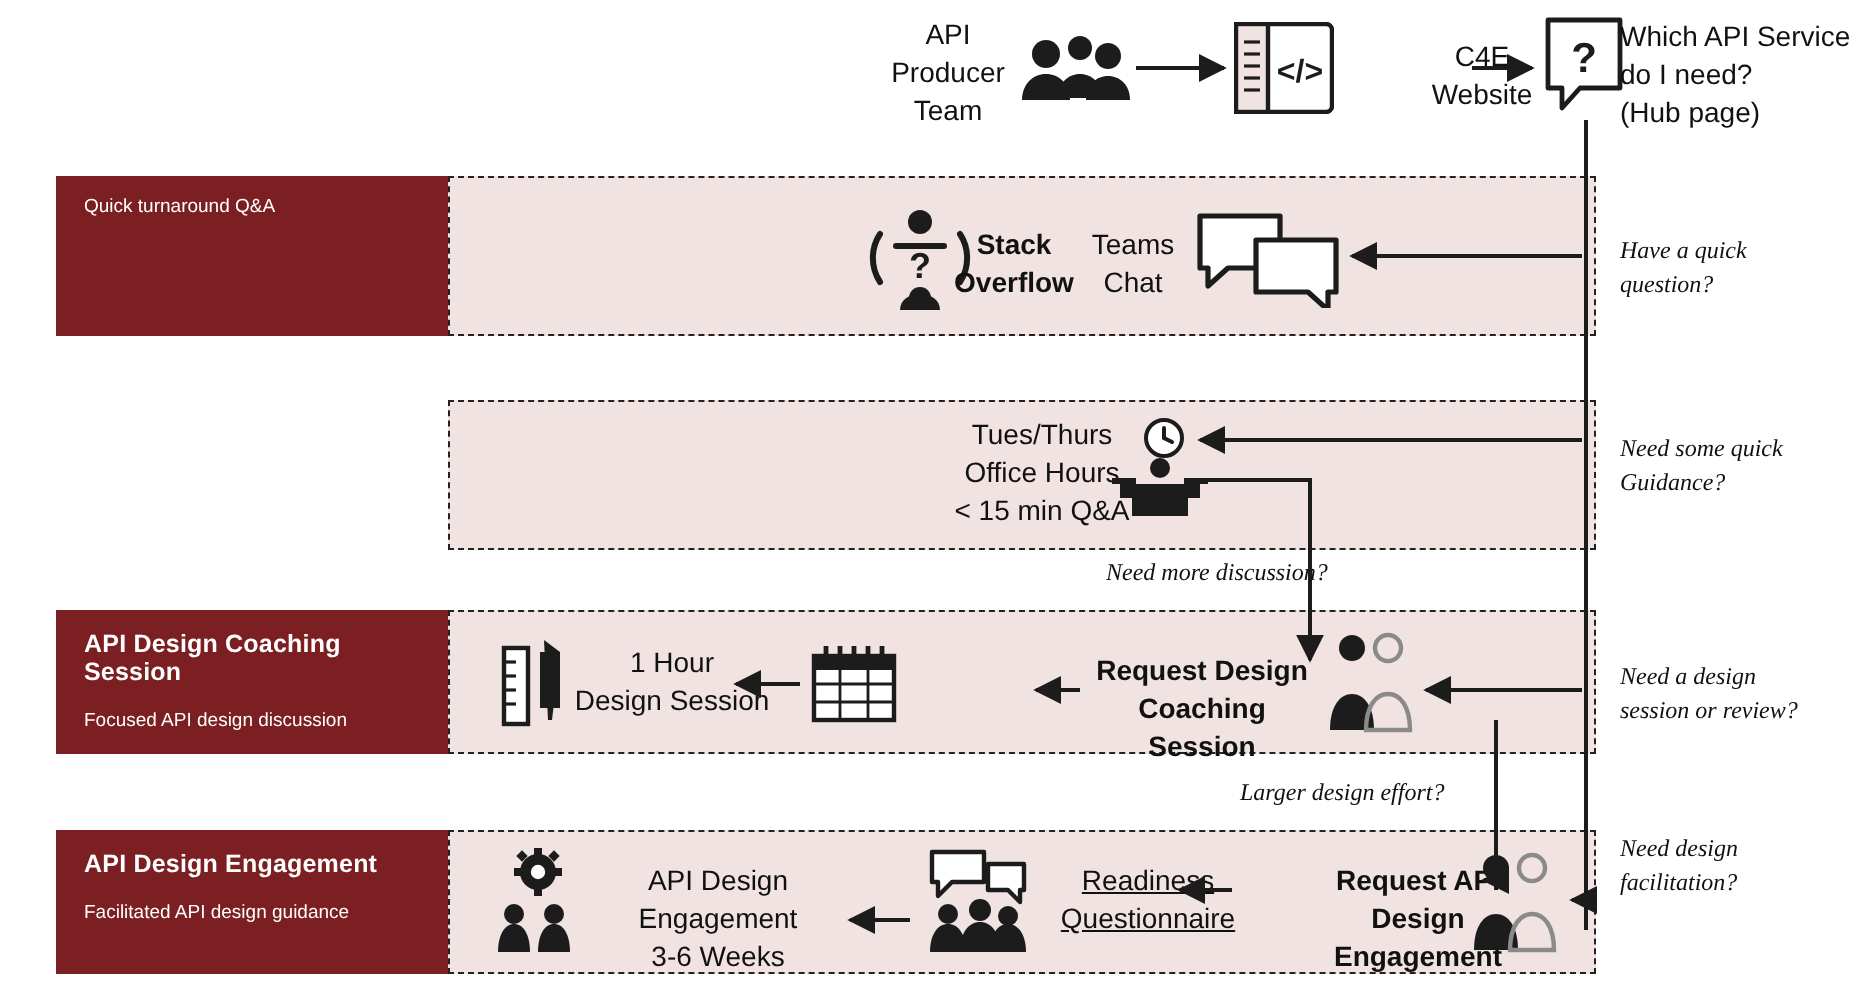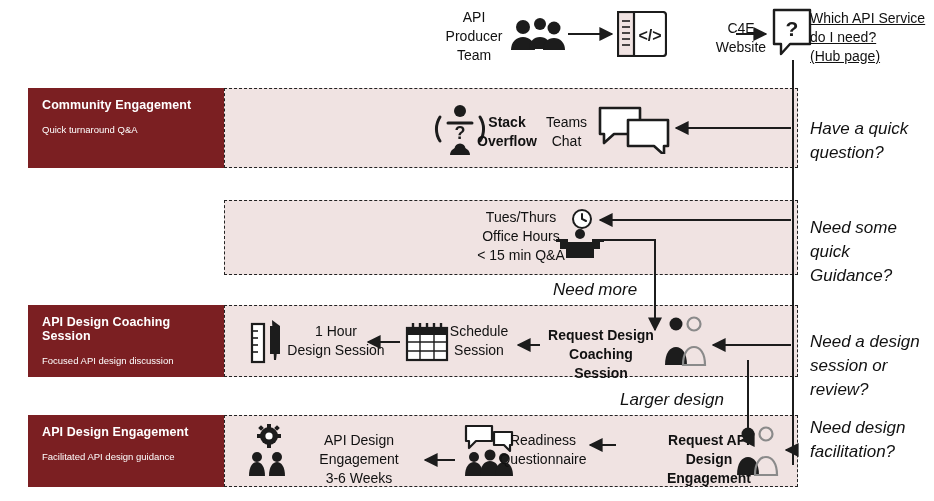--- a/index.html
+++ b/index.html
@@ -22,24 +22,25 @@
   .txt {
     font-size: 14px;
     line-height: 1.35;
     color: #111111;
     text-align: center;
     white-space: pre-line;
   }
   .txt-bold { font-weight: bold; }
   .italic {
     font-style: italic;
-    font-size: 17px;
+    font-size: 12px;
     line-height: 1.4;
     color: #111111;
     white-space: pre-line;
+    font-family: Liberation Serif, serif;
   }
   
   .band-label {
     background: #7b1f22;
     color: #ffffff;
     box-sizing: border-box;
     padding: 10px 12px 0 14px;
   }
   .band-label .title {
     font-size: 12.5px;
@@ -106,26 +107,25 @@
   <div class="abs txt" style="left:678px; top:19px; width:56px;margin-left:35px;">C4E
 Website</div>
 
   <div class="abs" style="left:770px; top:6px; width:44px; height:52px;">
     <svg width="44" height="52" viewBox="0 0 44 52">
       <path d="M4 4 h36 v34 h-20 l-9 10 v-10 h-7 z" fill="#ffffff" stroke="#1c1c1c" stroke-width="2.4" stroke-linejoin="round"></path>
       <text x="22" y="30" font-family="Liberation Sans, sans-serif" font-size="21" font-weight="bold" fill="#1c1c1c" text-anchor="middle">?</text>
     </svg>
   </div>
 
-  <div class="abs txt" style="left:810px; top:9px; width:120px; text-align:left;text-decoration:underline;">Which API Service
+  <div class="abs txt" style="left:810px; top:9px; width:120px; text-align:left;">Which API Service
 do I need?
 (Hub page)</div>
 
   <div class="abs band-label" style="left:28px; top:88px; width:196px; height:80px;">
-    <div class="title">Community Engagement</div>
     <div class="sub">Quick turnaround Q&amp;A</div>
   </div>
   <div class="abs band-body" style="left:224px; top:88px; width:574px; height:80px;"></div>
   <div class="abs dashed-box" style="left:224px; top:88px; width:574px; height:80px;"></div>
 
   <div class="abs" style="left:432px; top:101px; width:56px; height:54px;">
     <svg width="56" height="54" viewBox="0 0 56 54">
       <circle cx="28" cy="10" r="6" fill="#1c1c1c"></circle>
       <path d="M16 22h24" stroke="#1c1c1c" stroke-width="3" stroke-linecap="round"></path>
       <text x="28" y="38" font-family="Liberation Sans, sans-serif" font-size="18" font-weight="bold" fill="#1c1c1c" text-anchor="middle">?</text>
@@ -211,22 +211,20 @@
       <line x1="22" y1="1" x2="22" y2="8" stroke="#1c1c1c" stroke-width="2.4"></line>
       <line x1="29" y1="1" x2="29" y2="8" stroke="#1c1c1c" stroke-width="2.4"></line>
       <line x1="36" y1="1" x2="36" y2="8" stroke="#1c1c1c" stroke-width="2.4"></line>
       <line x1="2" y1="20" x2="42" y2="20" stroke="#1c1c1c" stroke-width="1.4"></line>
       <line x1="2" y1="29" x2="42" y2="29" stroke="#1c1c1c" stroke-width="1.4"></line>
       <line x1="15" y1="13" x2="15" y2="38" stroke="#1c1c1c" stroke-width="1.4"></line>
       <line x1="29" y1="13" x2="29" y2="38" stroke="#1c1c1c" stroke-width="1.4"></line>
     </svg>
   </div>
 
-  <div class="abs txt" style="left:443px; top:322px; width:72px;">Schedule
-Session</div>
 
   <div class="abs txt txt-bold" style="left:546px; top:326px; width:110px;">Request Design
 Coaching Session</div>
 
   <div class="abs" style="left:663px; top:315px; width:48px; height:52px;">
     <svg width="48" height="52" viewBox="0 0 48 52">
       <circle cx="13" cy="9" r="6.5" fill="#1c1c1c"></circle>
       <path d="M2 50c0-12 5-18 11-18s11 6 11 18z" fill="#1c1c1c"></path>
       <circle cx="31" cy="9" r="6.5" fill="none" stroke="#8a8a8a" stroke-width="2.2"></circle>
       <path d="M20 50c0-12 5-18 11-18s11 6 11 18z" fill="none" stroke="#8a8a8a" stroke-width="2.2"></path>
@@ -273,21 +271,21 @@
       <path d="M34 8 h18 v13 h-2 v6 l-6 -6 h-10 z" fill="#ffffff" stroke="#1c1c1c" stroke-width="2.2" stroke-linejoin="round"></path>
       <circle cx="14" cy="33" r="5" fill="#1c1c1c"></circle>
       <path d="M5 52c0-9 4-14 9-14s9 5 9 14z" fill="#1c1c1c"></path>
       <circle cx="30" cy="31" r="5.5" fill="#1c1c1c"></circle>
       <path d="M20 52c0-10 4.5-15 10-15s10 5 10 15z" fill="#1c1c1c"></path>
       <circle cx="44" cy="34" r="5" fill="#1c1c1c"></circle>
       <path d="M35 52c0-9 4-14 9-14s9 5 9 14z" fill="#1c1c1c"></path>
     </svg>
   </div>
 
-  <div class="abs txt" style="left:493px; top:431px; width:100px;">Readiness
+  <div class="abs txt" style="left:524px; top:431px; width:100px;text-decoration:underline;">Readiness
 Questionnaire</div>
 
   <div class="abs txt txt-bold" style="left:620px; top:431px; width:122px;margin-left:28px;">Request API Design
 Engagement</div>
 
   <div class="abs" style="left:735px; top:425px; width:48px; height:52px;">
     <svg width="48" height="52" viewBox="0 0 48 52">
       <circle cx="13" cy="9" r="6.5" fill="#1c1c1c"></circle>
       <path d="M2 50c0-12 5-18 11-18s11 6 11 18z" fill="#1c1c1c"></path>
       <circle cx="31" cy="9" r="6.5" fill="none" stroke="#8a8a8a" stroke-width="2.2"></circle>

